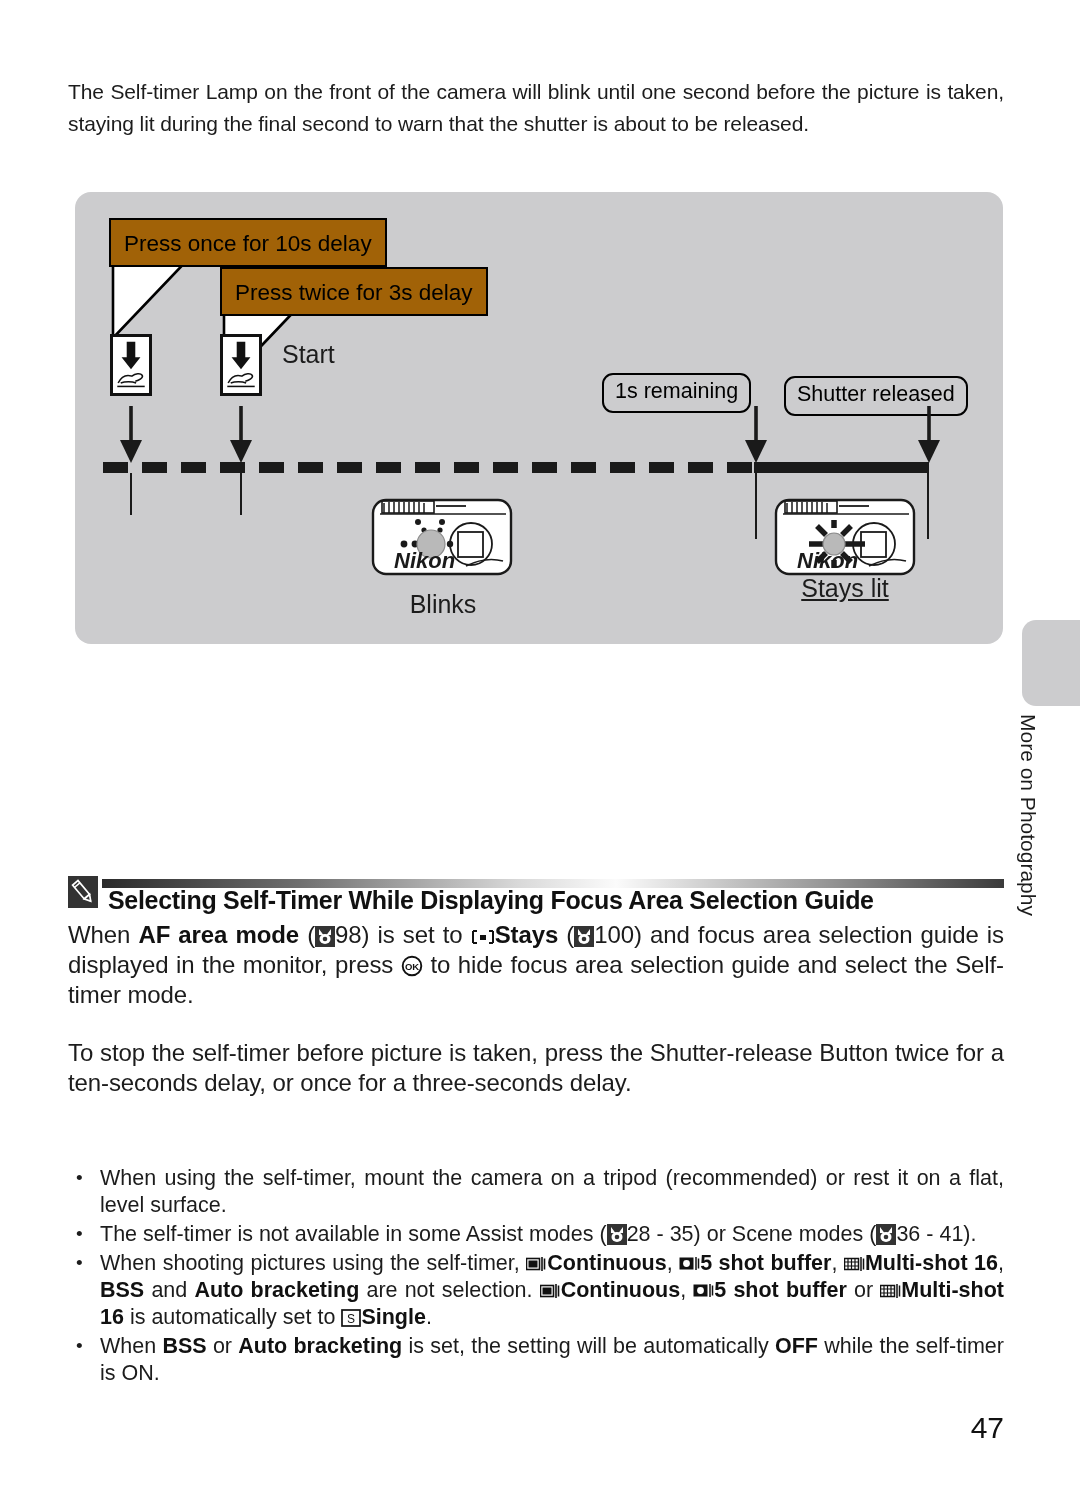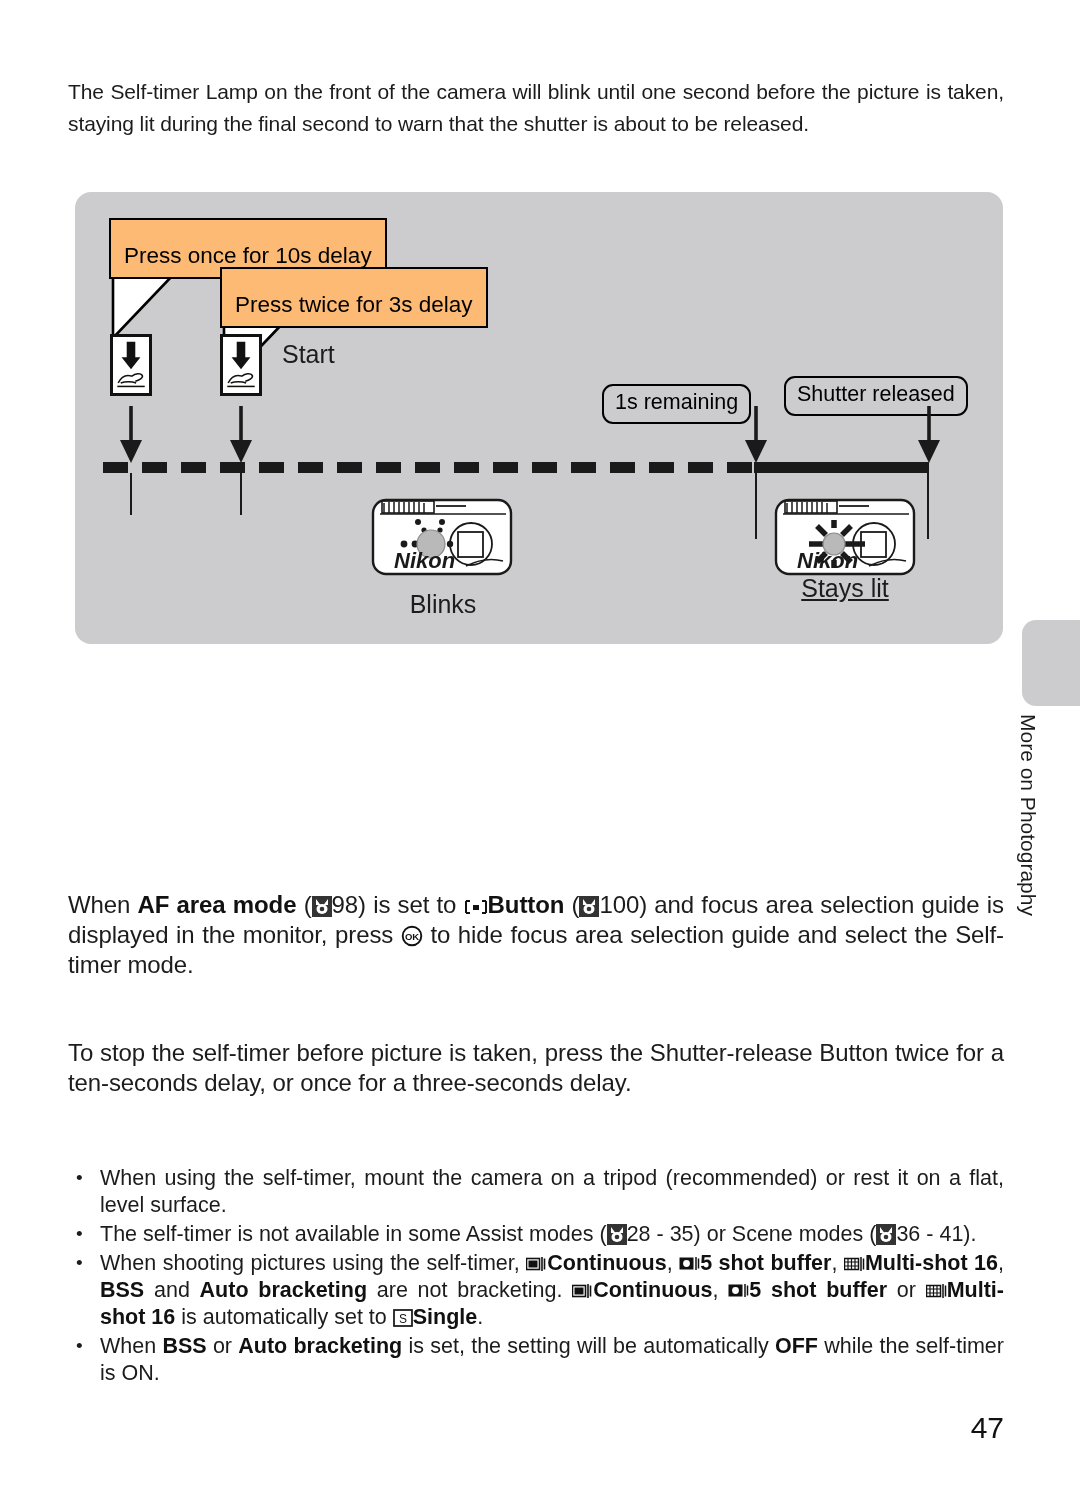--- a/index.html
+++ b/index.html
@@ -36,25 +36,25 @@
     top: 192px;
     width: 928px;
     height: 452px;
     background: #ccccce;
     border-radius: 16px;
   }
 
   
   .callout {
     position: absolute;
-    background: #fdba74;
+    background: #a16207;
     border: 2.6px solid #000000;
     font-size: 22.5px;
     line-height: 1;
-    padding: 25px 13px 9px 13px;
+    padding: 13px 13px 9px 13px;
     white-space: nowrap;
     color: #000;
   }
   .callout-1 { left: 34px; top: 26px; }
   .callout-2 { left: 145px; top: 75px; }
 
   .tail {
     position: absolute;
     overflow: visible;
   }
@@ -83,21 +83,21 @@
     position: absolute;
     background: transparent;
     border: 2.4px solid #000;
     border-radius: 11px;
     font-size: 21.5px;
     line-height: 1;
     padding: 6px 11px 8px 11px;
     white-space: nowrap;
     color: #000;
   }
-  .pill-1 { left: 527px; top: 192px; }
+  .pill-1 { left: 527px; top: 181px; }
   .pill-2 { left: 709px; top: 184px; }
 
   
   .timeline-dashed {
     position: absolute;
     left: 28px;
     top: 270px;
     width: 651px;
     height: 11px;
     background: repeating-linear-gradient(
@@ -386,29 +386,43 @@
       <path d="M96 74 C 108 68, 122 66, 133 69" stroke="#1a1a1a" stroke-width="1.6" fill="none"></path>
     </svg>
   </div>
   <div class="camera-caption" style="left:670px; top:382px;text-decoration:underline;">Stays lit</div>
 </div>
 
 <div class="side-tab"></div>
 <div class="side-text">More on Photography</div>
 
 <div class="note" style="top:876px;">
+  <div class="note-head">
+    <div class="note-icon">
+      <svg viewBox="0 0 30 32">
+        <g transform="rotate(-40 15 16)">
+          <rect x="11.5" y="4" width="7" height="18" fill="none" stroke="#ffffff" stroke-width="1.7"></rect>
+          <path d="M11.5 22 L15 28 L18.5 22 Z" fill="none" stroke="#ffffff" stroke-width="1.7"></path>
+          <path d="M15 26.5 L15 28" stroke="#ffffff" stroke-width="1.7"></path>
+          <path d="M11.5 7 H18.5" stroke="#ffffff" stroke-width="1.4"></path>
+        </g>
+      </svg>
+    </div>
+    <div class="note-bar"></div>
+    <div class="note-title">Selecting Self-Timer While Displaying Focus Area Selection Guide</div>
+  </div>
   <div class="note-body" style="margin-top:14px;"><span>When </span><b>AF area mode</b><span> (</span><span class="g pageref"><svg viewBox="0 0 20 21">
           <rect width="20" height="21" fill="#333"></rect>
           <ellipse cx="10" cy="13" rx="5.5" ry="5" fill="#fff"></ellipse>
           <circle cx="10" cy="13" r="2.3" fill="#333"></circle>
           <path d="M4 3 L8.5 9 L4 9 Z M16 3 L11.5 9 L16 9 Z" fill="#fff"></path>
         </svg></span><span>98</span><span>) is set to </span><span class="g manualg"><svg viewBox="0 0 24 16">
           <path d="M2 2 L2 14 M2 2 H6 M2 14 H6 M22 2 L22 14 M22 2 H18 M22 14 H18" stroke="#111" stroke-width="2" fill="none"></path>
           <rect x="9" y="6" width="6" height="5" fill="#111"></rect>
-        </svg></span><b>Button</b><span> (</span><span class="g pageref"><svg viewBox="0 0 20 21">
+        </svg></span><b>Stays</b><span> (</span><span class="g pageref"><svg viewBox="0 0 20 21">
           <rect width="20" height="21" fill="#333"></rect>
           <ellipse cx="10" cy="13" rx="5.5" ry="5" fill="#fff"></ellipse>
           <circle cx="10" cy="13" r="2.3" fill="#333"></circle>
           <path d="M4 3 L8.5 9 L4 9 Z M16 3 L11.5 9 L16 9 Z" fill="#fff"></path>
         </svg></span><span>100</span><span>) and focus area selection guide is displayed in the monitor, press </span><span class="g okbtn"><svg viewBox="0 0 22 22">
           <circle cx="11" cy="11" r="9.3" fill="none" stroke="#111" stroke-width="1.9"></circle>
           <text x="11" y="15" text-anchor="middle" font-family="'Liberation Sans', sans-serif" font-size="9.5" font-weight="bold" fill="#111">OK</text>
         </svg></span><span> to hide focus area selection guide and select the Self-timer mode.</span></div>
 </div>
 
@@ -435,21 +449,21 @@
             <path d="M16 3 L16 17 M18.5 4.5 L18.5 15.5" stroke="#111" stroke-width="1.6"></path>
             <rect x="2.5" y="6.5" width="9" height="7" fill="#111"></rect>
           </svg></span><b>Continuous</b><span>, </span><span class="g modeg"><svg viewBox="0 0 21 19">
             <rect x="0.5" y="3.5" width="14" height="12" fill="#111"></rect>
             <circle cx="7.5" cy="9.5" r="3.4" fill="#fff"></circle>
             <path d="M17 3 L17 16 M19.5 4.5 L19.5 14.5" stroke="#111" stroke-width="1.5"></path>
           </svg></span><b>5 shot buffer</b><span>, </span><span class="g modeg"><svg viewBox="0 0 21 19">
             <rect x="0.5" y="4.5" width="14" height="11" fill="none" stroke="#111" stroke-width="1.5"></rect>
             <path d="M4 4.5 L4 15.5 M7.5 4.5 L7.5 15.5 M11 4.5 L11 15.5 M0.5 8 H14.5 M0.5 12 H14.5" stroke="#111" stroke-width="1.2"></path>
             <path d="M17 3 L17 17 M19.5 4.5 L19.5 15.5" stroke="#111" stroke-width="1.5"></path>
-          </svg></span><b>Multi-shot 16</b><span>, </span><b>BSS</b><span> and </span><b>Auto bracketing</b><span> are not bracketing. </span><span class="g modeg"><svg viewBox="0 0 21 19">
+          </svg></span><b>Multi-shot 16</b><span>, </span><b>BSS</b><span> and </span><b>Auto bracketing</b><span> are not selection. </span><span class="g modeg"><svg viewBox="0 0 21 19">
             <rect x="0.5" y="4.5" width="13" height="11" fill="none" stroke="#111" stroke-width="1.6"></rect>
             <path d="M16 3 L16 17 M18.5 4.5 L18.5 15.5" stroke="#111" stroke-width="1.6"></path>
             <rect x="2.5" y="6.5" width="9" height="7" fill="#111"></rect>
           </svg></span><b>Continuous</b><span>, </span><span class="g modeg"><svg viewBox="0 0 21 19">
             <rect x="0.5" y="3.5" width="14" height="12" fill="#111"></rect>
             <circle cx="7.5" cy="9.5" r="3.4" fill="#fff"></circle>
             <path d="M17 3 L17 16 M19.5 4.5 L19.5 14.5" stroke="#111" stroke-width="1.5"></path>
           </svg></span><b>5 shot buffer</b><span> or </span><span class="g modeg"><svg viewBox="0 0 21 19">
             <rect x="0.5" y="4.5" width="14" height="11" fill="none" stroke="#111" stroke-width="1.5"></rect>
             <path d="M4 4.5 L4 15.5 M7.5 4.5 L7.5 15.5 M11 4.5 L11 15.5 M0.5 8 H14.5 M0.5 12 H14.5" stroke="#111" stroke-width="1.2"></path>

